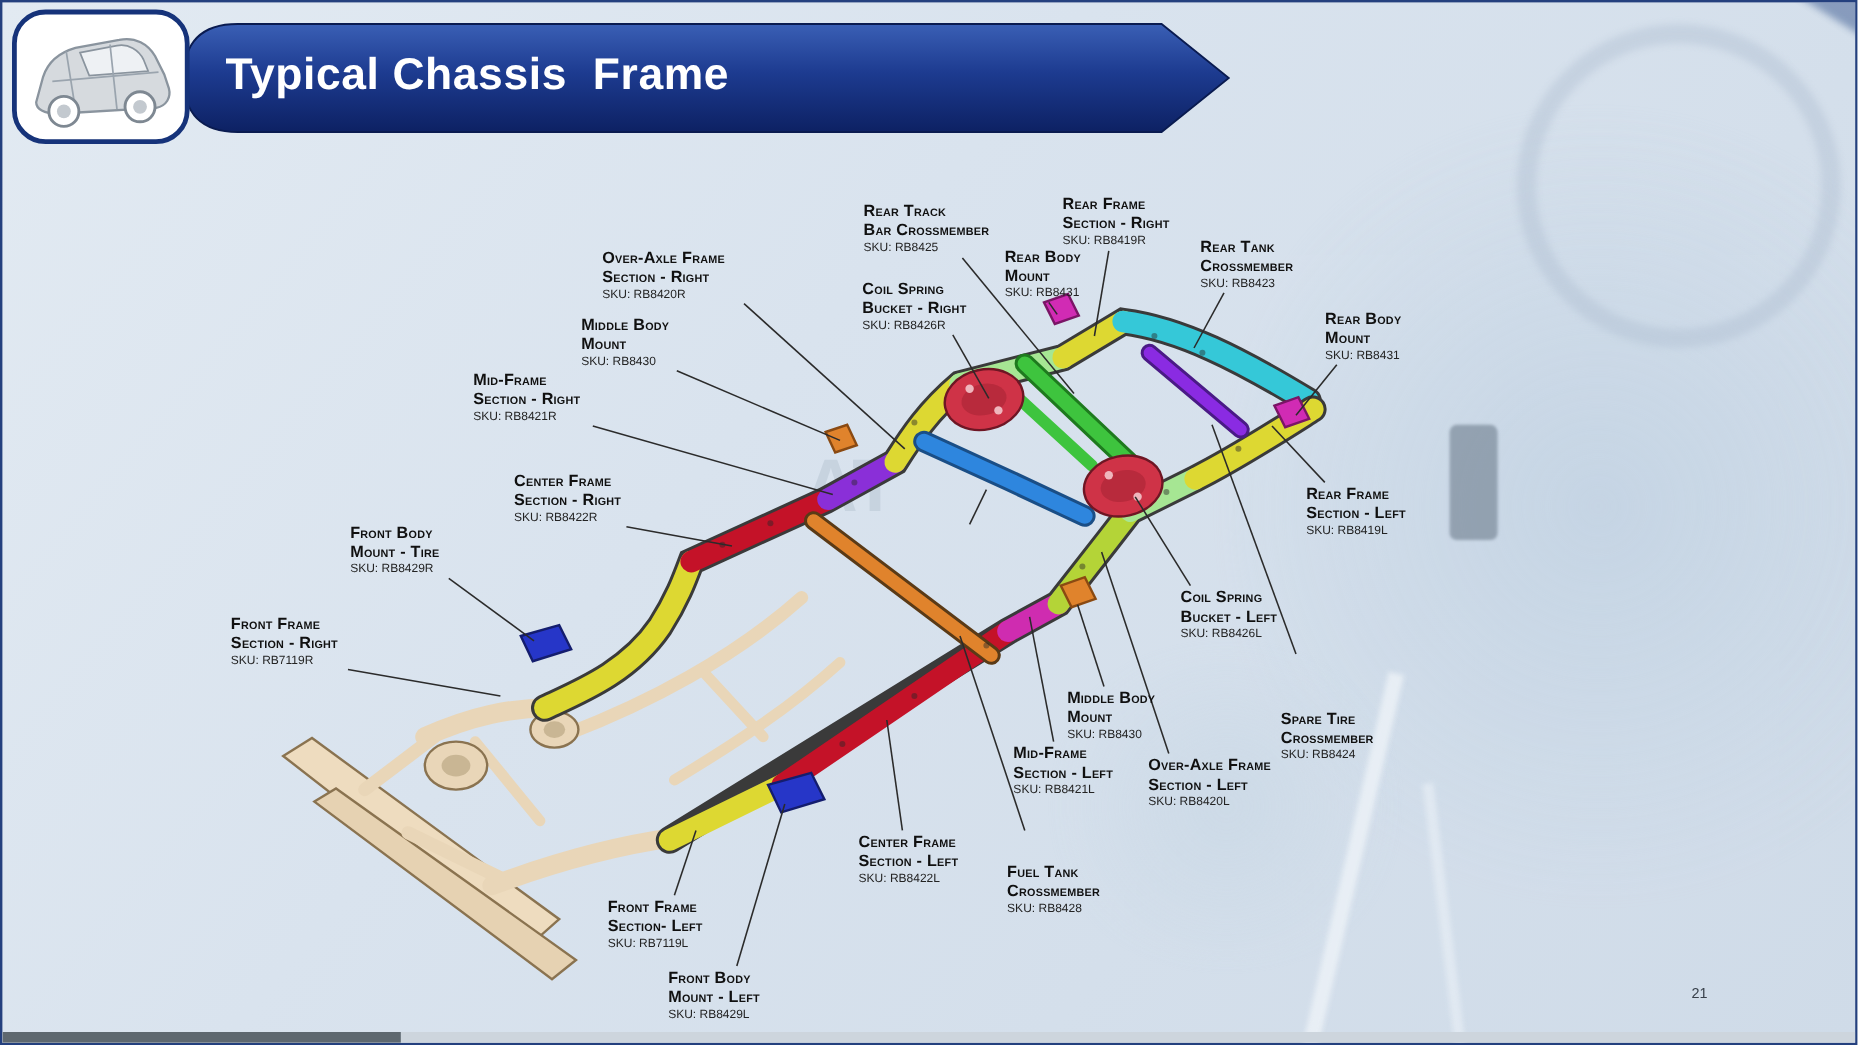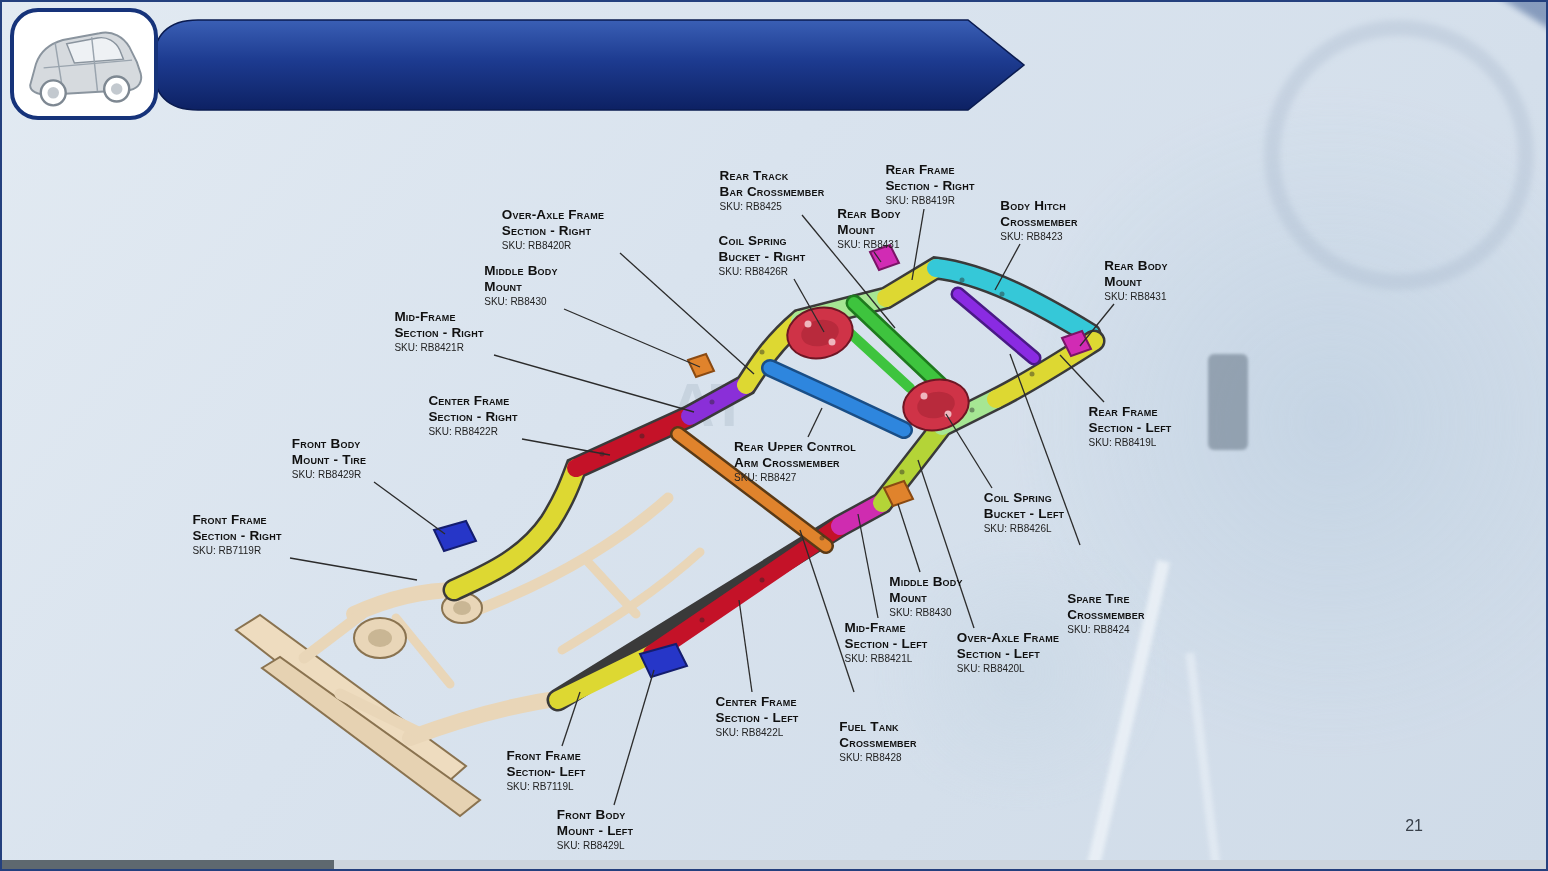--- a/index.html
+++ b/index.html
@@ -41,21 +41,21 @@
   #labels { position:absolute; left:0; top:0; width:1548px; height:871px; z-index:3; pointer-events:none; }
 
   .part-label { position:absolute; transform:translateX(-50%); text-align:left; width:max-content; }
   .pl-name { font-weight:bold; font-size:13.5px; line-height:15.5px; color:#101010;
     font-variant:small-caps; letter-spacing:.2px; }
   .pl-sku  { font-size:10px; line-height:14px; color:#232323; margin-top:1px; }
 
   
   #footer { position:absolute; left:50%; transform:translateX(-50%); bottom:13px; z-index:7;
     font-size:15px; color:#454b52; }
-  #page-number { position:absolute; right:123px; bottom:34px; z-index:7; font-size:16px; color:#38404a; }
+  #page-number { position:absolute; right:123px; bottom:34px; z-index:7; font-size:12px; color:#38404a; }
   #scroll-strip { position:absolute; left:0; bottom:0; width:100%; height:9px; background:#cdd5dd; z-index:8; }
   #scroll-thumb { position:absolute; left:0; bottom:0; width:332px; height:9px; background:#5e686f; z-index:9; }
 </style>
 </head>
 <body>
 
 <div id="slide">
 
   <div class="bg-shape" id="bg-blob-right"></div>
   <div class="bg-shape" id="bg-blob-mid"></div>
@@ -68,20 +68,21 @@
   <svg id="banner" width="880" height="92" viewBox="0 0 880 92">
     <defs>
       <linearGradient id="bannerGrad" x1="0" y1="0" x2="0" y2="1">
         <stop offset="0" stop-color="#3a5fb5"></stop>
         <stop offset="0.45" stop-color="#1d3b90"></stop>
         <stop offset="1" stop-color="#0d2163"></stop>
       </linearGradient>
     </defs>
     <path d="M46,1 L816,1 L872,46 L816,91 L46,91 Q1,91 1,46 Q1,1 46,1 Z" fill="url(#bannerGrad)" stroke="#0a1b50" stroke-width="1.5"></path>
   </svg>
+  <div id="banner-title">Typical Chassis  Frame</div>
 
   <div id="logo-box">
     <svg width="136" height="100" viewBox="0 0 140 104">
       <path d="M14,74 L20,52 C24,40 34,31 48,27 L86,20 C100,17 111,24 117,34 L125,50 L129,62 C131,70 127,77 118,79 L32,84 C21,84 14,80 14,74 Z" fill="#d6dade" stroke="#8a949e" stroke-width="2"></path>
       <path d="M52,31 L84,25 C94,23 103,29 107,37 L111,47 L60,51 Z" fill="#eef1f4" stroke="#8a949e" stroke-width="1.5"></path>
       <path d="M28,56 L120,48" stroke="#9aa4ae" stroke-width="1.5" fill="none"></path>
       <path d="M40,30 L48,80" stroke="#9aa4ae" stroke-width="1.5" fill="none"></path>
       <path d="M78,24 L84,80" stroke="#9aa4ae" stroke-width="1.5" fill="none"></path>
       <circle cx="38" cy="82" r="13" fill="#ffffff" stroke="#7e8892" stroke-width="2.5"></circle>
       <circle cx="104" cy="78" r="13" fill="#ffffff" stroke="#7e8892" stroke-width="2.5"></circle>
@@ -218,21 +219,21 @@
         <div class="pl-name">Rear Frame</div>
         <div class="pl-name">Section - Right</div>
         <div class="pl-sku">SKU: RB8419R</div>
       </div>
       <div class="part-label" style="left: 867px; top: 204px;">
         <div class="pl-name">Rear Body</div>
         <div class="pl-name">Mount</div>
         <div class="pl-sku">SKU: RB8431</div>
       </div>
       <div class="part-label" style="left: 1037px; top: 196px;">
-        <div class="pl-name">Body Hitch</div>
+        <div class="pl-name">Rear Tank</div>
         <div class="pl-name">Crossmember</div>
         <div class="pl-sku">SKU: RB8423</div>
       </div>
       <div class="part-label" style="left: 551px; top: 205px;">
         <div class="pl-name">Over-Axle Frame</div>
         <div class="pl-name">Section - Right</div>
         <div class="pl-sku">SKU: RB8420R</div>
       </div>
       <div class="part-label" style="left: 760px; top: 231px;">
         <div class="pl-name">Coil Spring</div>
@@ -262,25 +263,20 @@
       <div class="part-label" style="left: 327px; top: 434px;">
         <div class="pl-name">Front Body</div>
         <div class="pl-name">Mount - Tire</div>
         <div class="pl-sku">SKU: RB8429R</div>
       </div>
       <div class="part-label" style="left: 235px; top: 510px;">
         <div class="pl-name">Front Frame</div>
         <div class="pl-name">Section - Right</div>
         <div class="pl-sku">SKU: RB7119R</div>
       </div>
-      <div class="part-label" style="left: 793px; top: 437px;">
-        <div class="pl-name">Rear Upper Control</div>
-        <div class="pl-name">Arm Crossmember</div>
-        <div class="pl-sku">SKU: RB8427</div>
-      </div>
       <div class="part-label" style="left: 1128px; top: 402px;">
         <div class="pl-name">Rear Frame</div>
         <div class="pl-name">Section - Left</div>
         <div class="pl-sku">SKU: RB8419L</div>
       </div>
       <div class="part-label" style="left: 1022px; top: 488px;">
         <div class="pl-name">Coil Spring</div>
         <div class="pl-name">Bucket - Left</div>
         <div class="pl-sku">SKU: RB8426L</div>
       </div>

